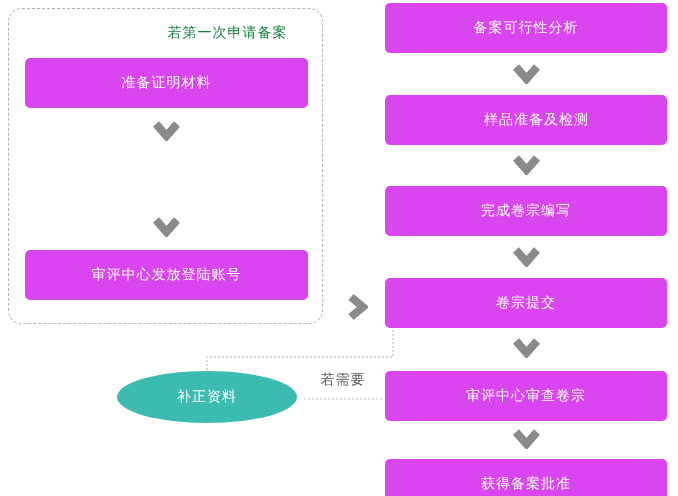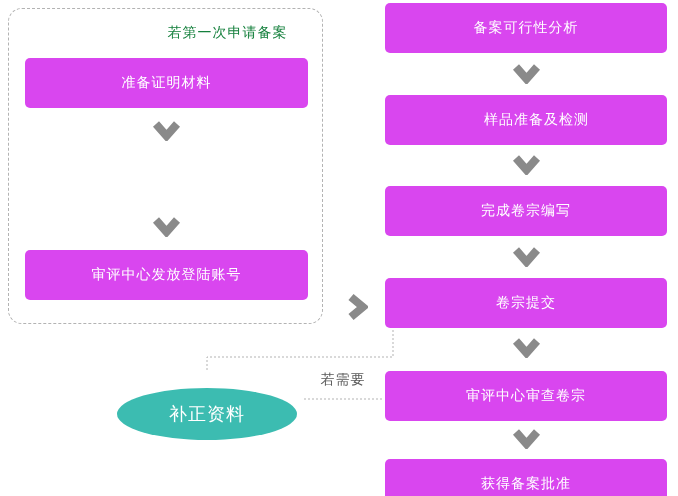--- a/index.html
+++ b/index.html
@@ -19,23 +19,23 @@
   .flow-box{
     position:absolute;height:50px;border-radius:5px;background:#d946ef;
     color:#ffffff;font-size:14px;letter-spacing:1px;
     display:flex;align-items:center;justify-content:center;box-sizing:border-box;
   }
   .left-box{left:25px;width:283px;}
   .right-box{left:385px;width:282px;}
 
   .chev{position:absolute;}
   .ellipse{
-    position:absolute;left:117px;top:388px;width:180px;height:52px;
+    position:absolute;left:117px;top:371px;width:180px;height:52px;
     background:#3cbcb1;border-radius:50%;
-    color:#ffffff;font-size:18px;letter-spacing:1px;
+    color:#ffffff;font-size:14px;letter-spacing:1px;
     display:flex;align-items:center;justify-content:center;
   }
   .cond-label{
     position:absolute;left:307px;top:371px;width:72px;text-align:center;
     font-size:14px;color:#595959;letter-spacing:1px;
   }
   .overlay{position:absolute;left:0;top:0;pointer-events:none;}
 </style>
 </head>
 <body>

